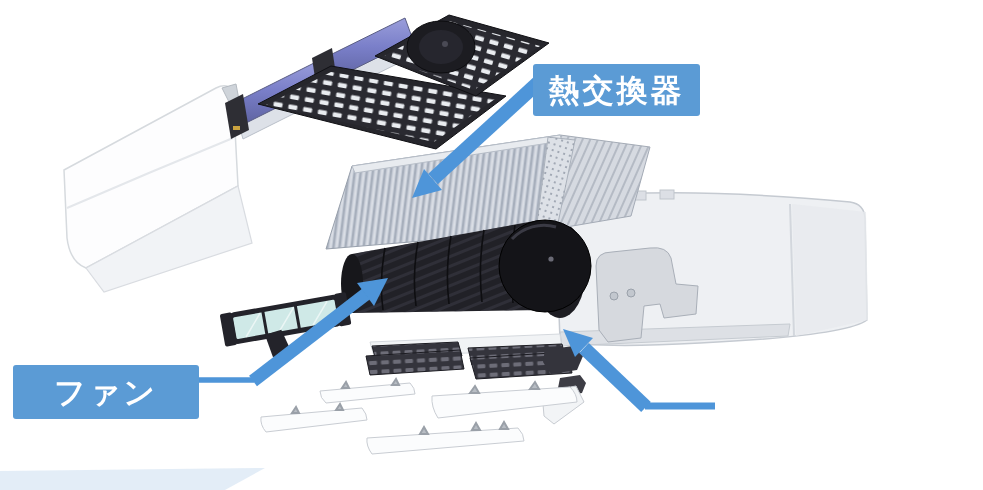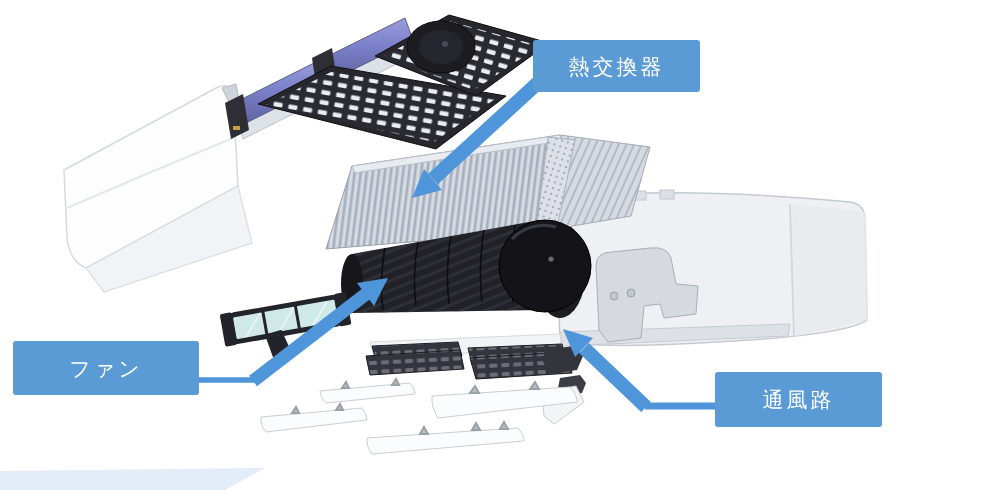--- a/index.html
+++ b/index.html
@@ -10,22 +10,22 @@
   }
   html,body{margin:0;padding:0;background:#fff;}
   #stage{
     position:relative;width:983px;height:490px;background:var(--canvas-bg);
     overflow:hidden;font-family:"Liberation Sans","DejaVu Sans",sans-serif;
   }
   #stage svg{position:absolute;left:0;top:0;}
   .callout{
     position:absolute;background:var(--label-bg);color:var(--label-text);
     display:flex;align-items:center;justify-content:center;
-    font-size:21px;font-weight:normal;letter-spacing:3px;border-radius:3px;
-    user-select:none;line-height:1;
+    font-size:31px;font-weight:bold;letter-spacing:3px;border-radius:3px;
+    user-select:none;line-height:1;margin-top:24px;
   }
   #lbl-heat{left:533px;top:40px;width:167px;height:52px;}
   #lbl-fan{left:13px;top:341px;width:186px;height:54px;}
   #lbl-air{left:715px;top:372px;width:167px;height:55px;}
   .arrow-stroke{stroke:var(--arrow-color);}
   .arrow-fill{fill:var(--arrow-color);}
 </style>
 </head>
 <body>
 
@@ -180,15 +180,14 @@
       <polygon points="388,278 374,306 357,283" class="arrow-fill"></polygon>
 
       <line x1="715" y1="406" x2="645" y2="406" class="arrow-stroke" stroke-width="7"></line>
       <line x1="646" y1="407" x2="584" y2="348" class="arrow-stroke" stroke-width="14"></line>
       <polygon points="563,329 593,338 575,357" class="arrow-fill"></polygon>
     </g>
   </svg>
 
   <div id="lbl-heat" class="callout">熱交換器</div>
   <div id="lbl-fan" class="callout">ファン</div>
-  <div id="lbl-air" class="callout">通風路</div>
 
 </div>
 
 </body></html>

